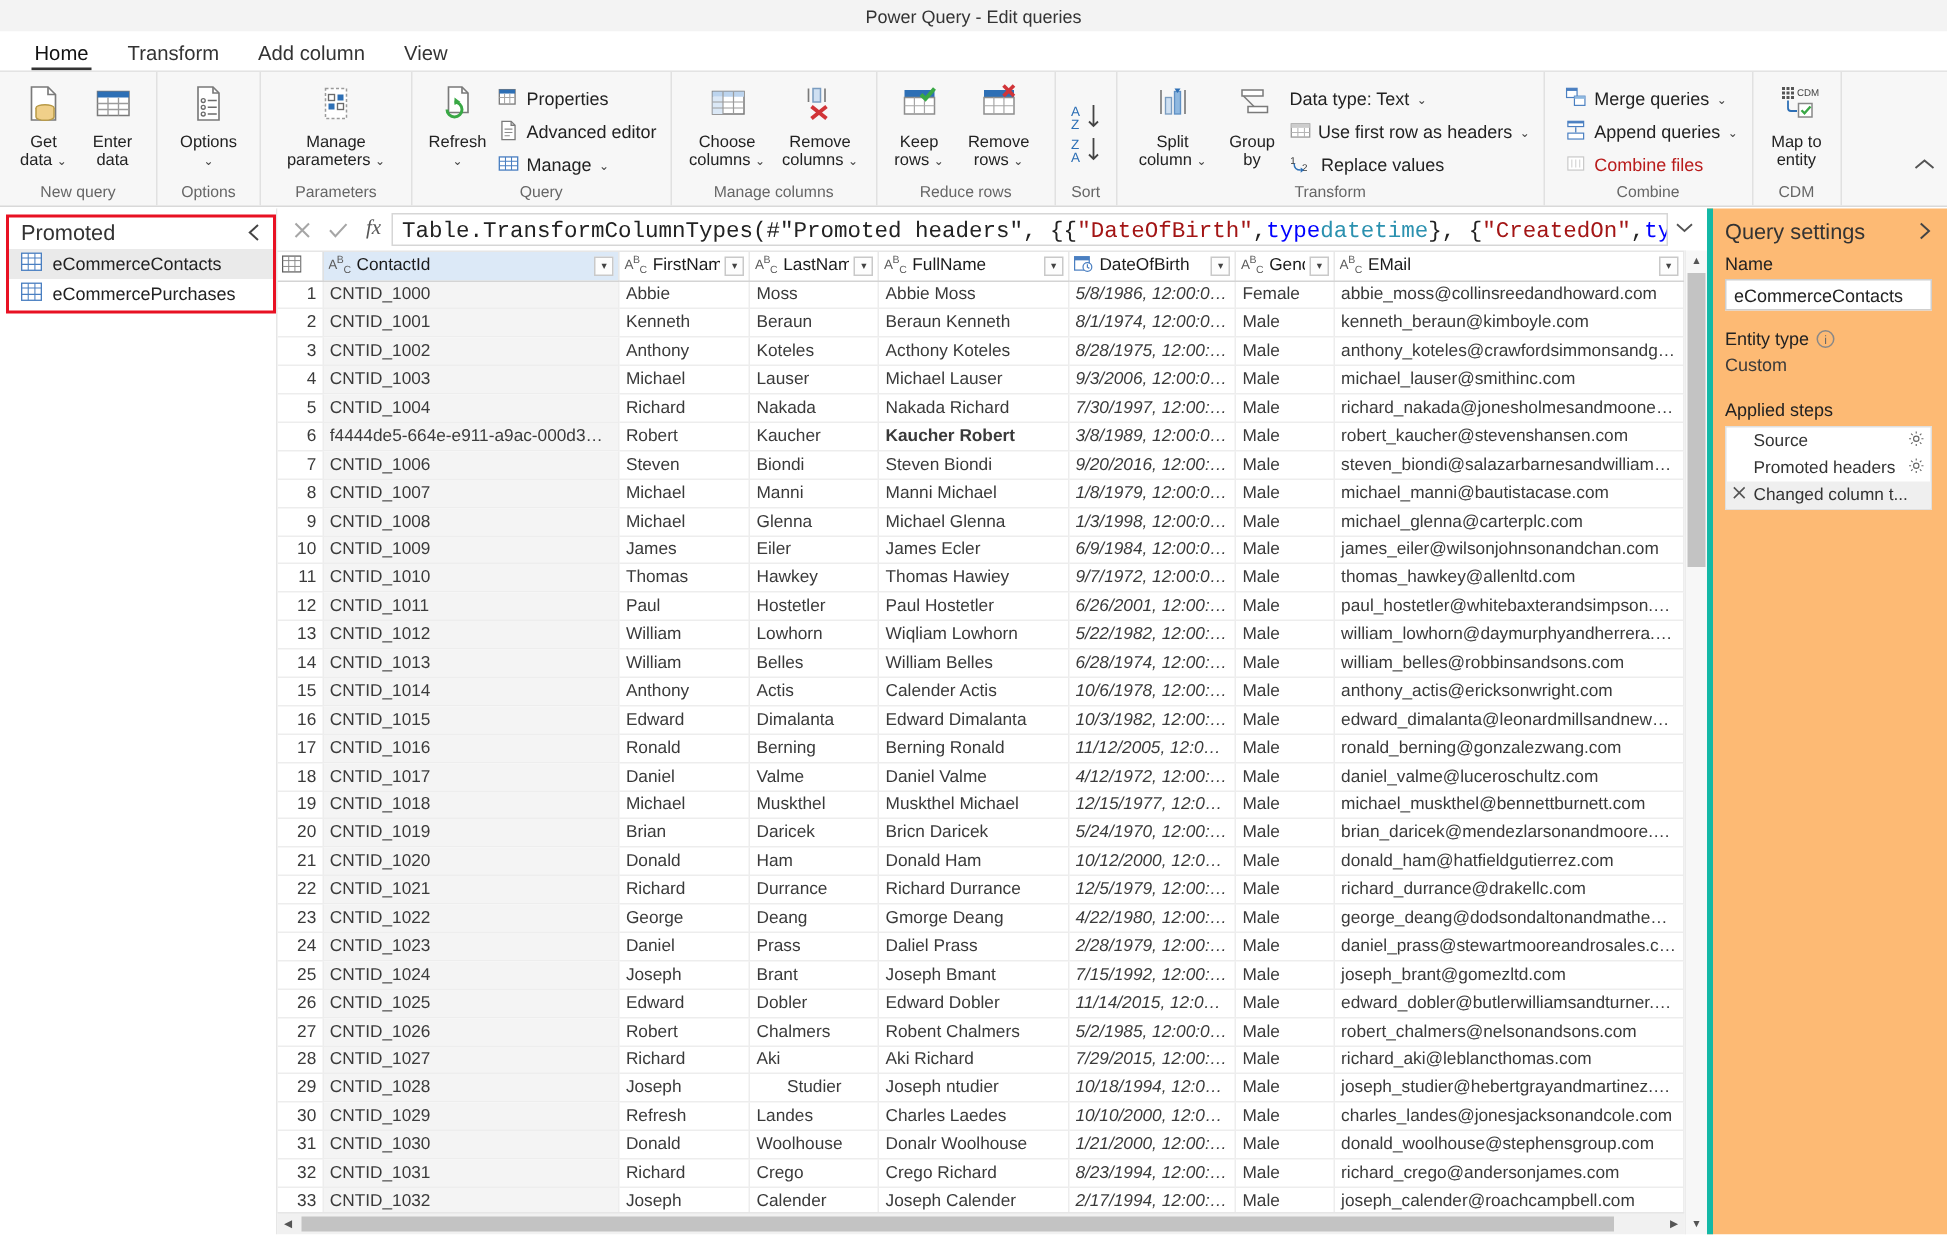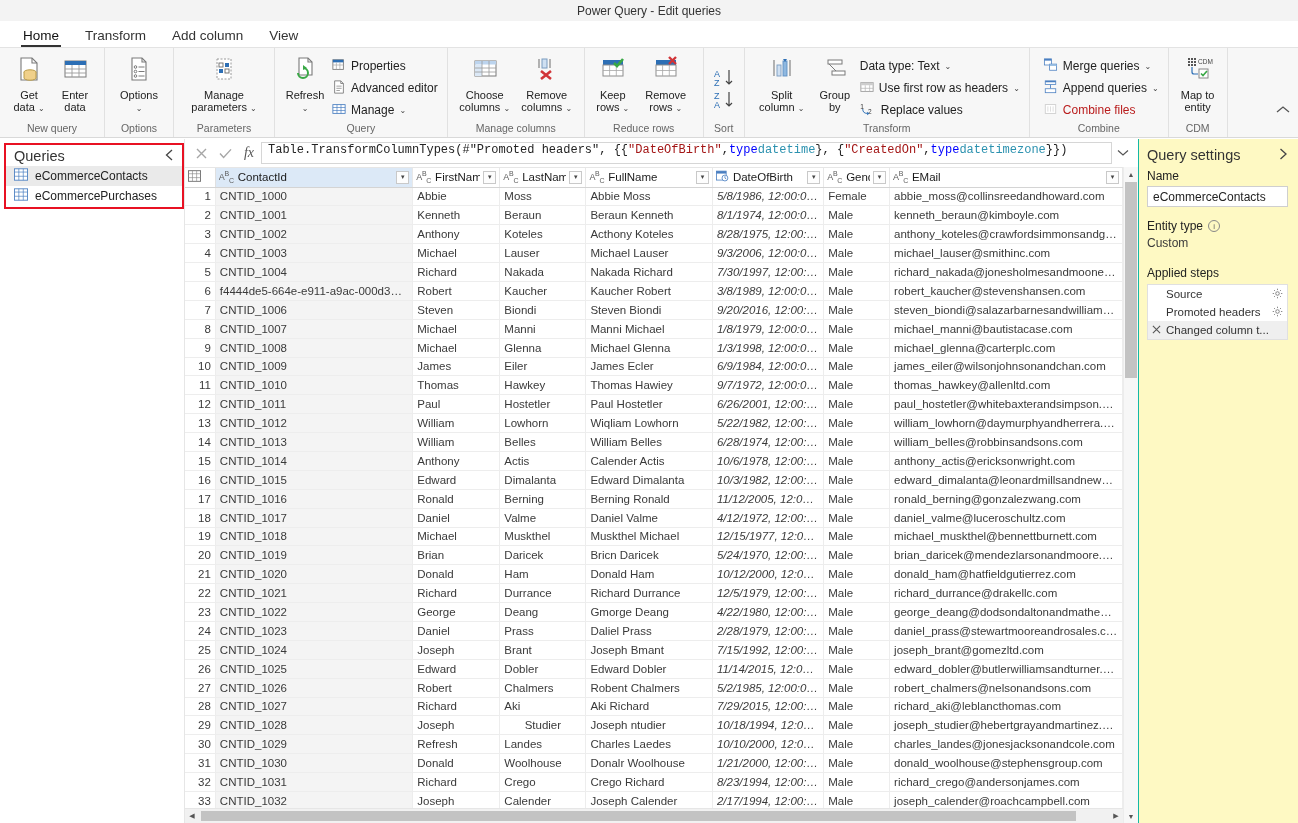--- a/index.html
+++ b/index.html
@@ -106,22 +106,22 @@
     padding:0 4px; background:#fff;
   }
   .fb-icon{
     width:24px; height:22px; display:flex; align-items:center; justify-content:center;
     font-size:14px; color:#a6a6a6; cursor:default;
   }
   .fb-icon.check{ color:#a6a6a6; }
   .fb-fx{ font-style:italic; font-family:"Liberation Serif", serif; font-size:14px; color:#555;}
   .fb-input{
     flex:1; height:22px; border:1px solid #d6d6d6; background:#fff;
-    display:flex; align-items:flex-start; padding:0 6px;
-    font-family:"Liberation Mono", monospace; font-size:12px; color:#222;
+    display:flex; align-items:flex-end; padding:0 6px;
+    font-family:"Liberation Mono", monospace; font-size:15px; color:#222;
     overflow:hidden; white-space:nowrap;
   }
   .fb-expand{ width:22px; text-align:center; font-size:11px; color:#555; cursor:default;}
   .tok-str{ color:#a31515; }
   .tok-kw{ color:#0000ff; }
   .tok-type{ color:#2b91af; }
 
   
   .gridwrap{ flex:1; display:flex; min-height:0; }
   .grid{
@@ -174,22 +174,22 @@
   }
   .hscroll{
     height:15px; background:#f1f1f1; display:flex; align-items:center;
     border-top:1px solid #e6e6e6; position:relative;
   }
   .hscroll .arrow{ width:14px; text-align:center; font-size:7px; color:#555; }
   .hthumb{ position:absolute; top:2px; bottom:2px; background:#c3c3c3; }
 
   
   .settings{
-    width:160px; flex:none; padding:8px 10px 0 8px; background:#fef9c3;
-    border-left:1px solid #14b8a6;
+    width:160px; flex:none; padding:8px 10px 0 8px; background:#fdba74;
+    border-left:4px solid #14b8a6;
   }
   .set-head{
     display:flex; align-items:center; justify-content:space-between;
     margin-bottom:6px;
   }
   .set-title{ font-size:14.5px; color:#333; }
   .set-exp{ font-size:12px; color:#444; cursor:default; }
   .set-lbl{ font-size:12px; color:#222; margin:2px 0 3px 0; display:flex; align-items:center; gap:5px;}
   .set-input{
     height:21px; border:1px solid #cfcfcf; background:#fff; width:100%;
@@ -550,21 +550,21 @@
         <path d="M1 7 L7 2 L13 7" fill="none" stroke="#555" stroke-width="1.3"></path>
       </svg>
   </div>
 </div>
 
 <div class="main">
 
   <div style="width:184px; flex:none;">
     <div class="queries-pane">
       <div class="queries-head">
-        <span class="queries-title">Queries</span>
+        <span class="queries-title">Promoted</span>
         <span class="qcollapse">
           <svg width="10" height="12" viewBox="0 0 10 12">
               <path d="M8 1 L2.5 6 L8 11" fill="none" stroke="#444" stroke-width="1.3"></path>
             </svg>
         </span>
       </div>
       <div class="qitem sel">
         <span>
           <svg width="14" height="13" viewBox="0 0 16 14">
             <rect x="0.5" y="0.5" width="15" height="13" fill="#fff" stroke="#4a7fc1" stroke-width="1"></rect>
@@ -752,21 +752,21 @@
                   <td class="" style="width: 125px;">Nakada Richard</td>
                   <td class="dt" style="width: 110px;">7/30/1997, 12:00:00 AM</td>
                   <td class="" style="width: 65px;">Male</td>
                   <td class="" style="width: 230px;">richard_nakada@jonesholmesandmooney.com</td>
                 </tr>
                 <tr>
                   <td class="rownum">6</td>
                   <td class="selcol" style="width: 195px;">f4444de5-664e-e911-a9ac-000d3a2d57...</td>
                   <td class="" style="width: 86px;">Robert</td>
                   <td class="" style="width: 85px;">Kaucher</td>
-                  <td class="" style="width: 125px;">Kaucher Robert</td>
+                  <td class="" style="width: 125px; font-weight: bold;">Kaucher Robert</td>
                   <td class="dt" style="width: 110px;">3/8/1989, 12:00:00 AM</td>
                   <td class="" style="width: 65px;">Male</td>
                   <td class="" style="width: 230px;">robert_kaucher@stevenshansen.com</td>
                 </tr>
                 <tr>
                   <td class="rownum">7</td>
                   <td class="selcol" style="width: 195px;">CNTID_1006</td>
                   <td class="" style="width: 86px;">Steven</td>
                   <td class="" style="width: 85px;">Biondi</td>
                   <td class="" style="width: 125px;">Steven Biondi</td>

